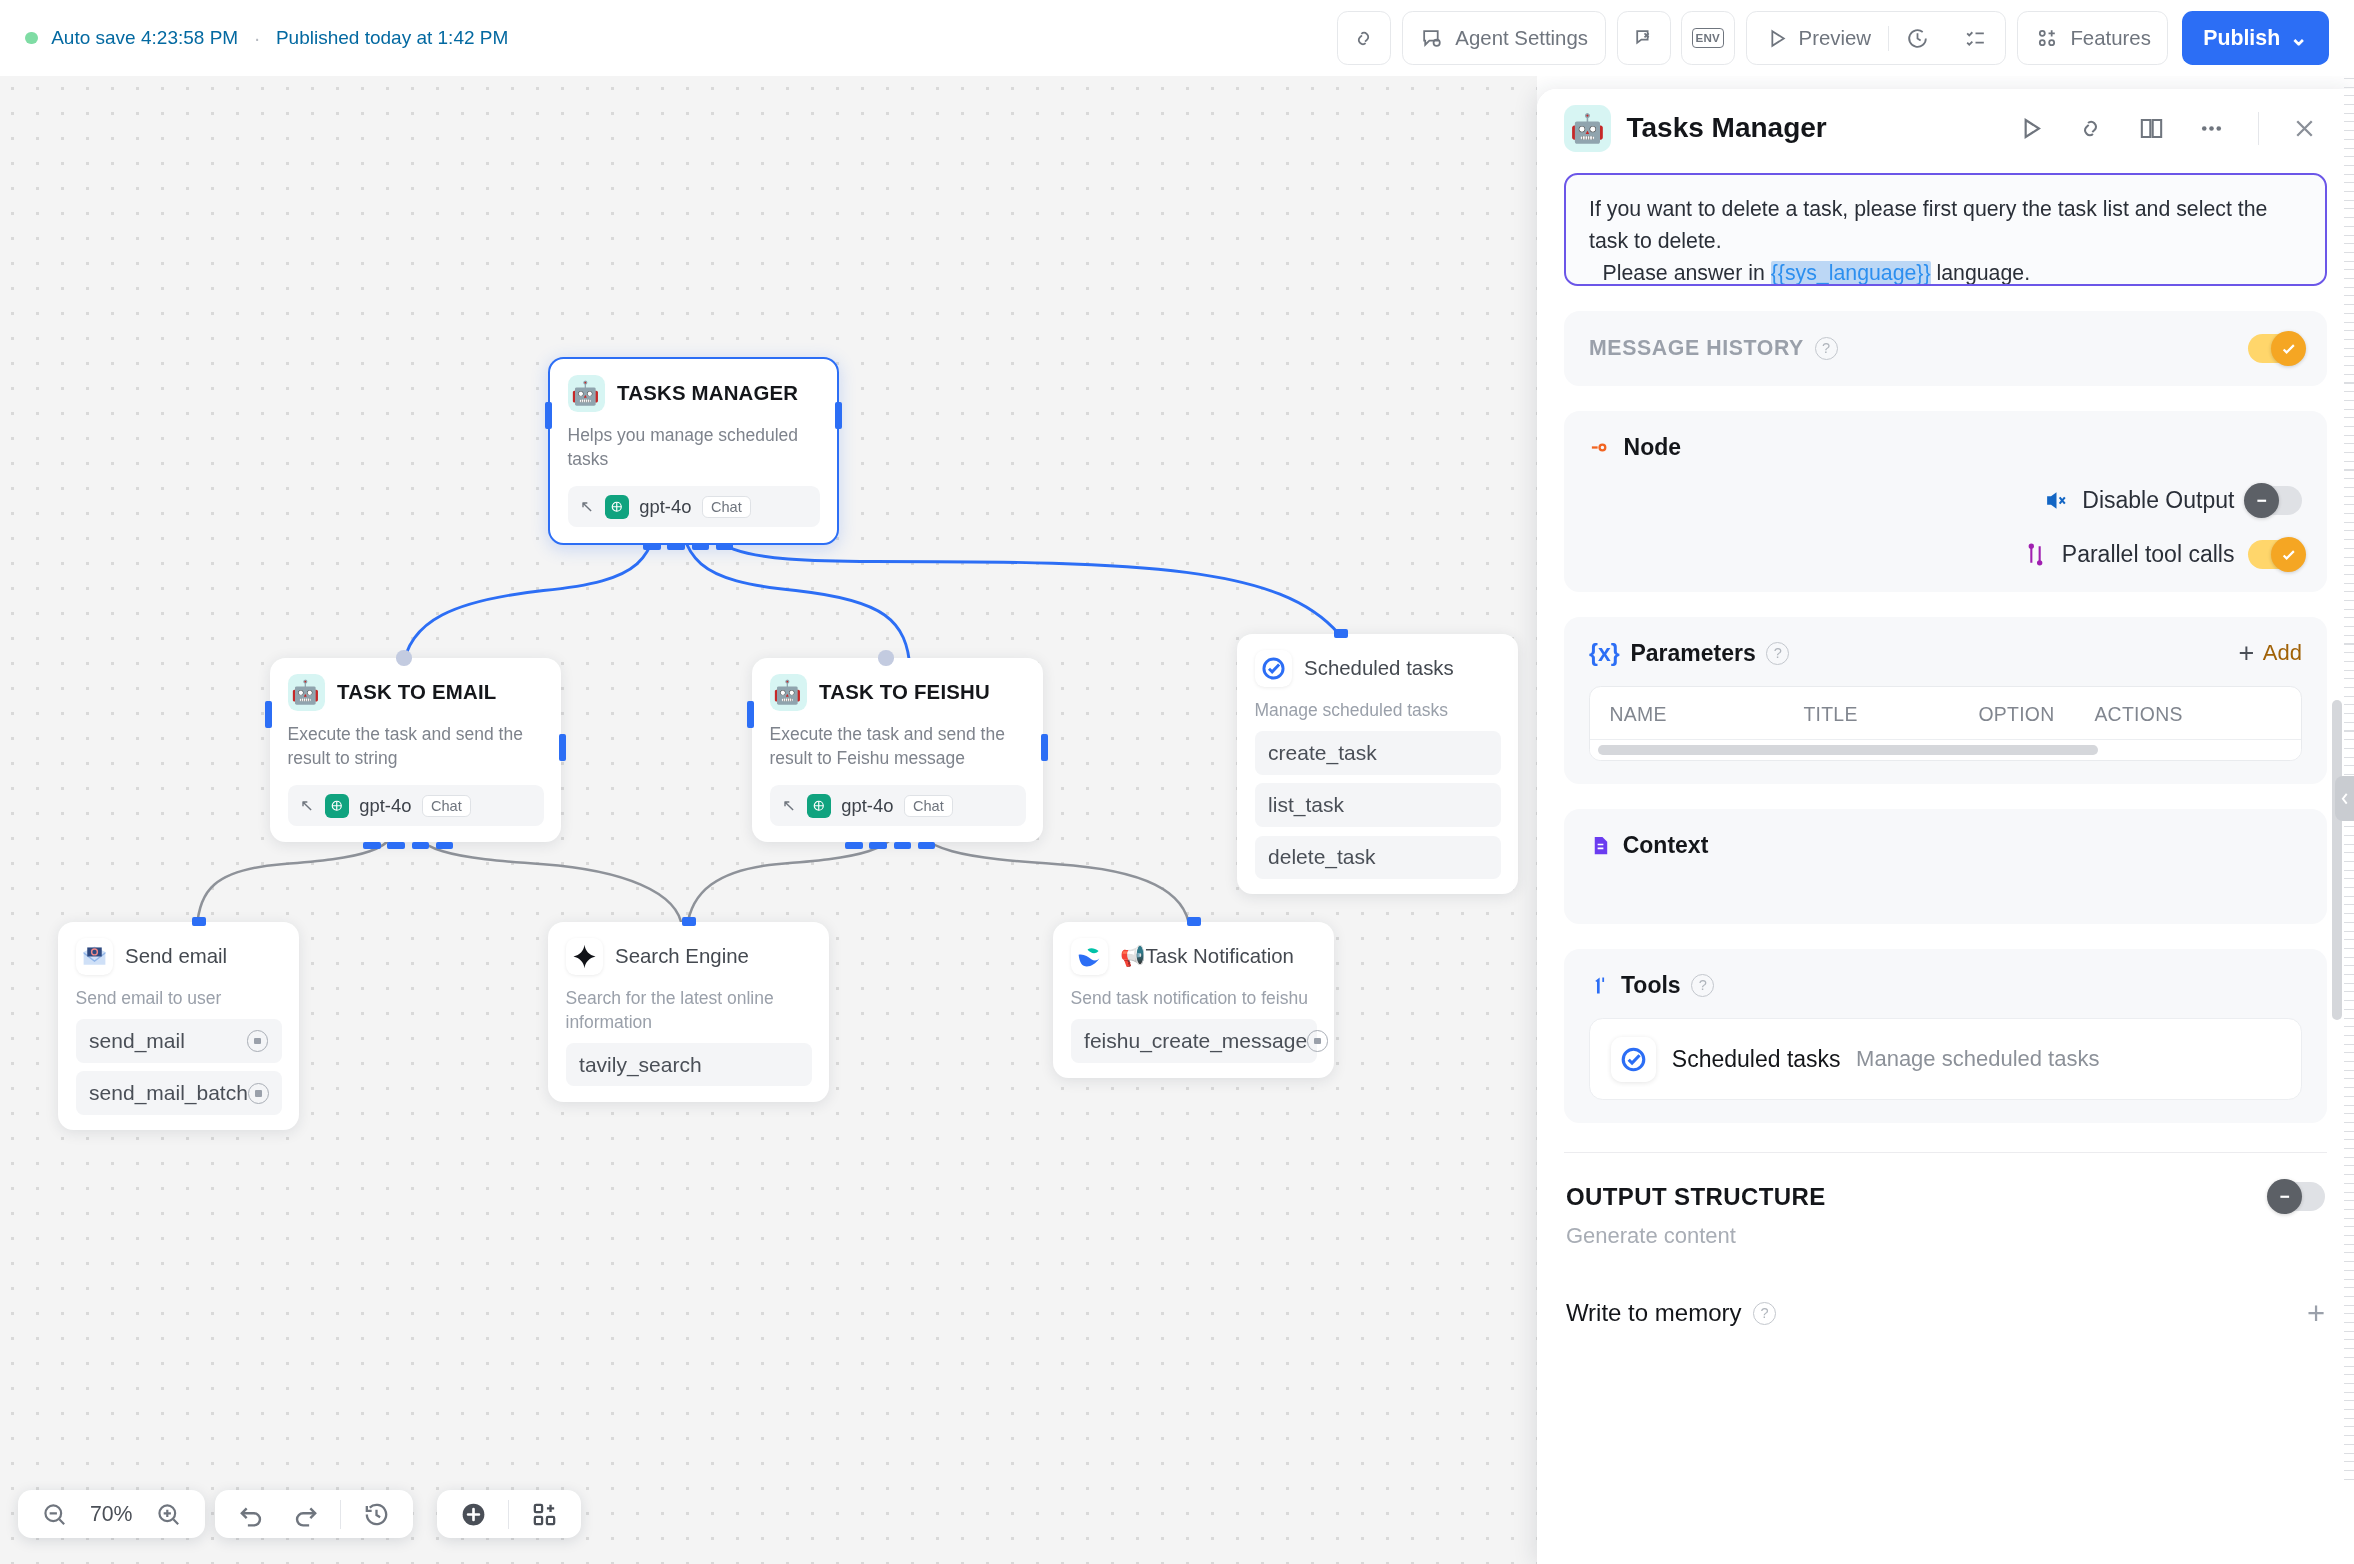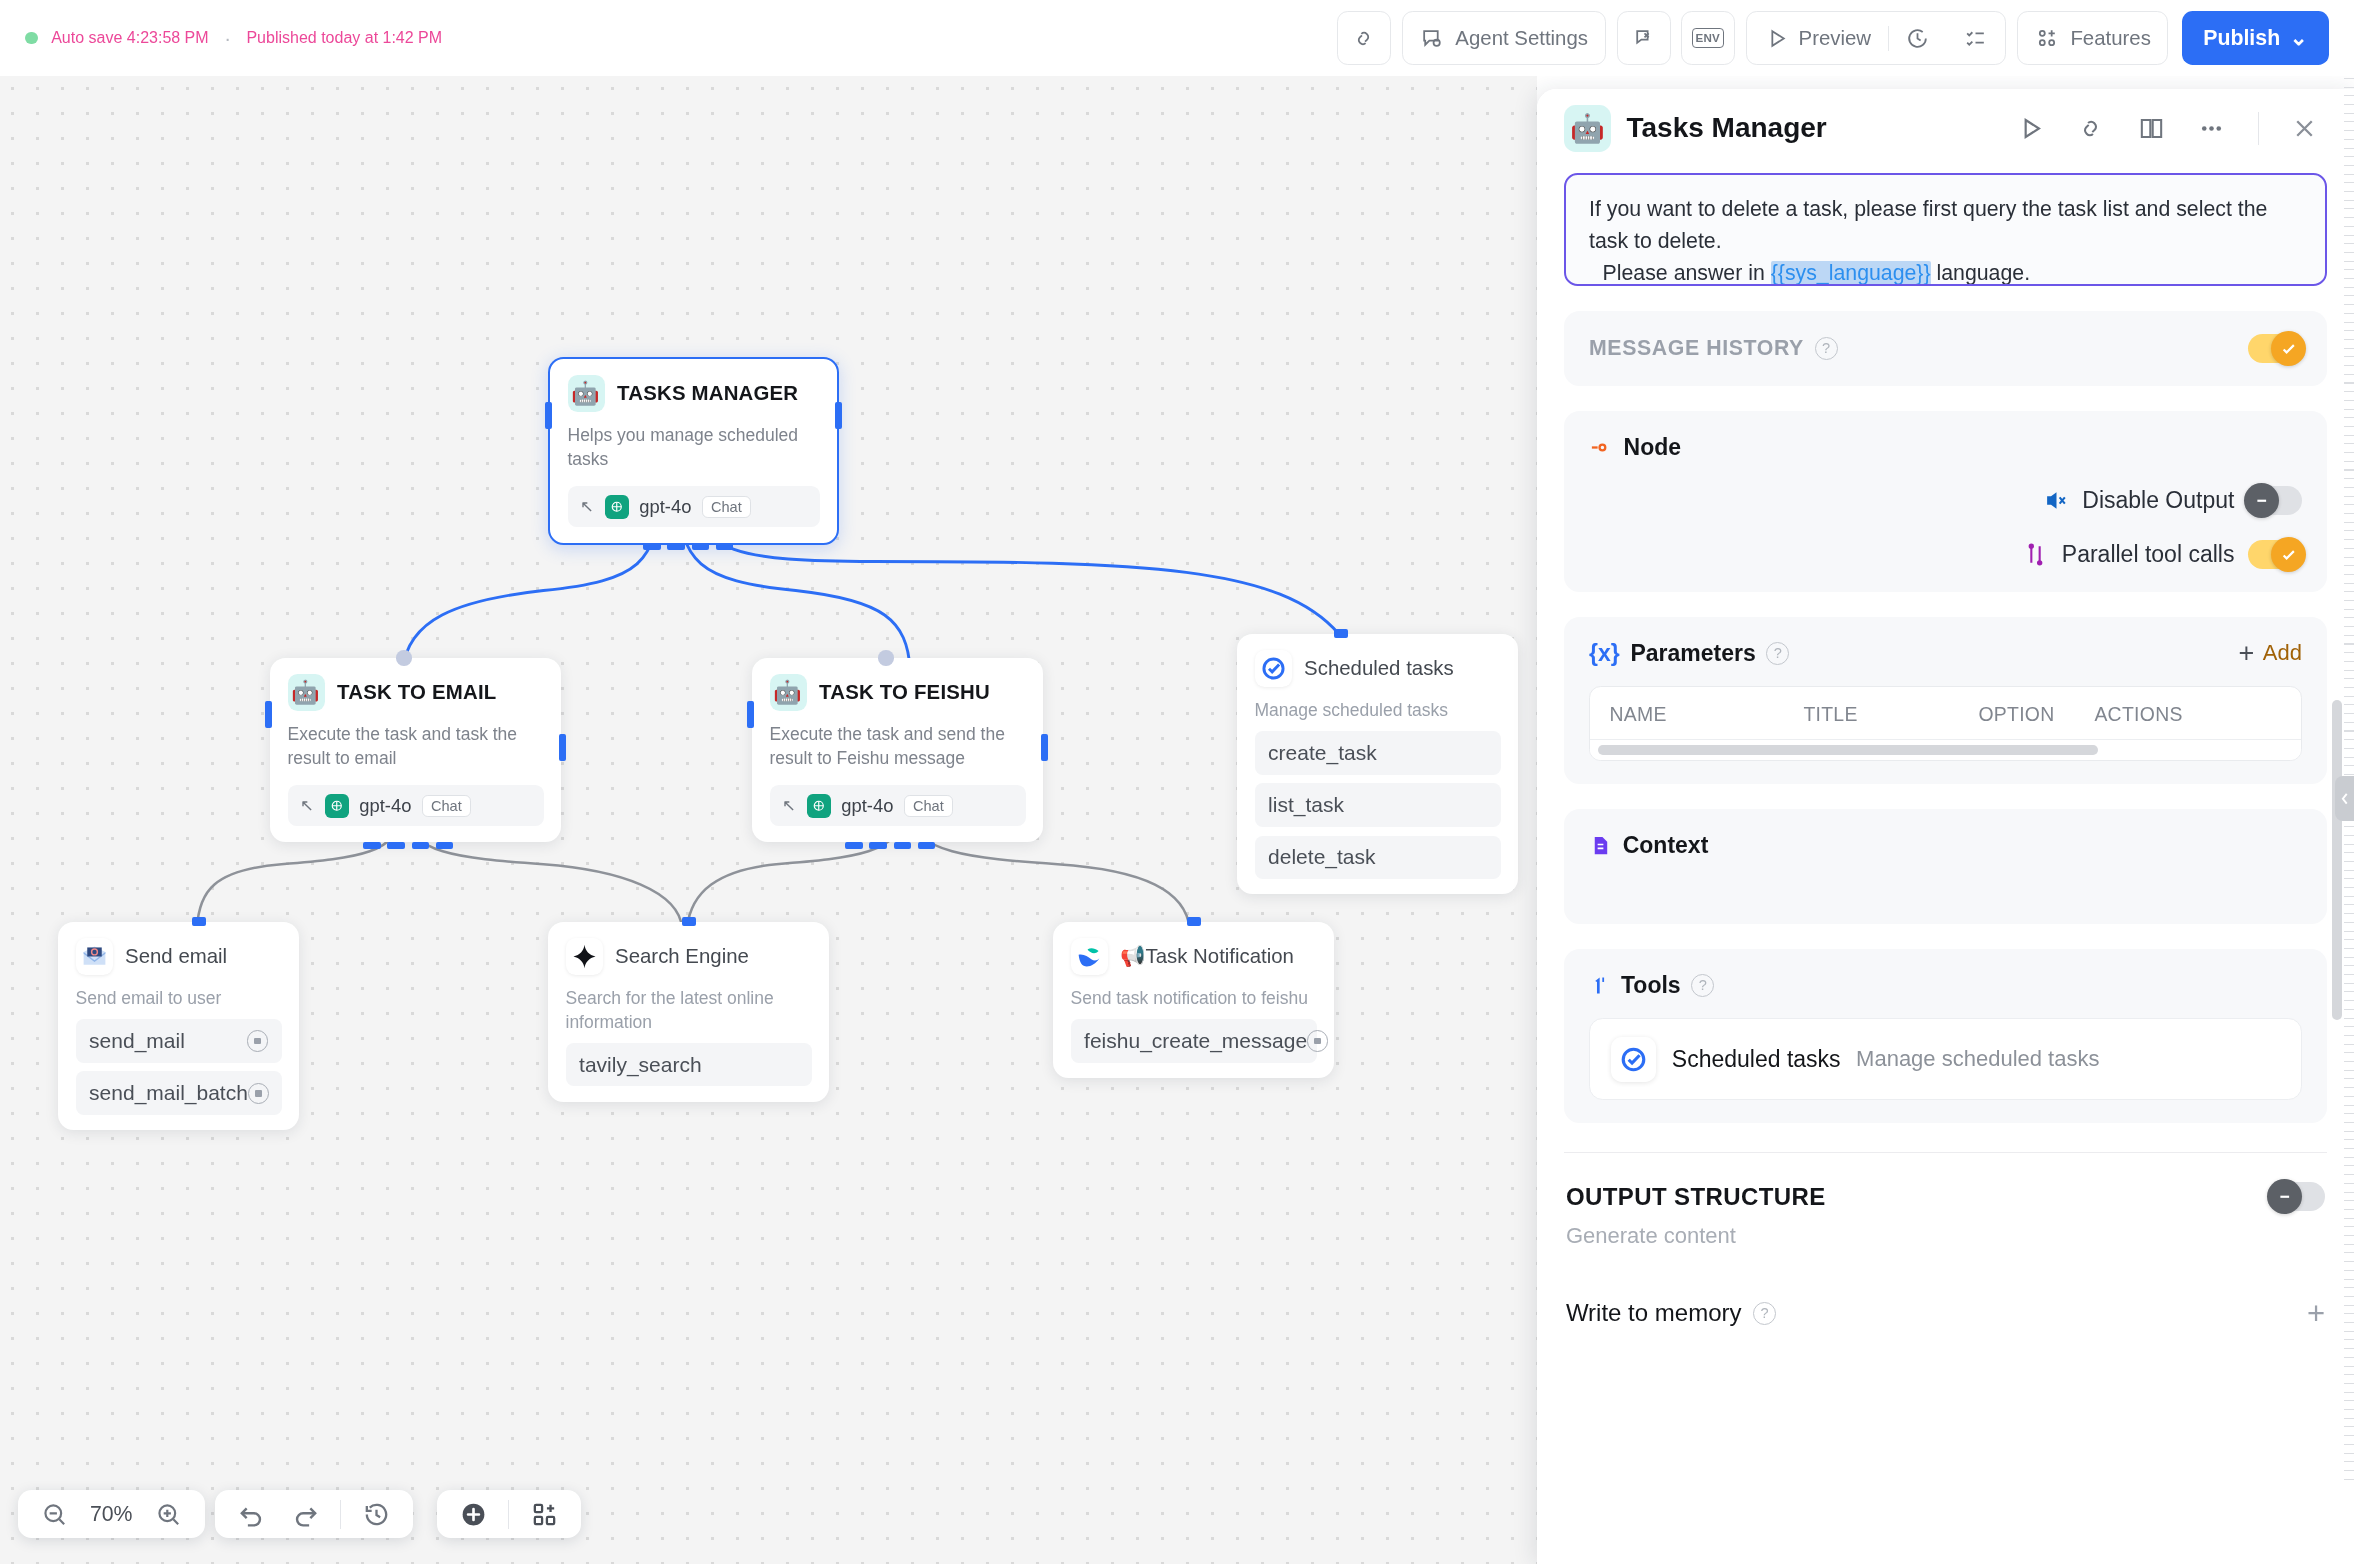--- a/index.html
+++ b/index.html
@@ -14,21 +14,21 @@
   
   .topbar {
     position: absolute; top: 0; left: 0; width: 2354px; height: 76px;
     background: #ffffff; display: flex; align-items: center;
     padding: 0 25px; z-index: 40;
   }
   .save-dot {
     width: 12.6px; height: 12.6px; border-radius: 50%;
     background: #7fdca4; margin-right: 13.6px; flex: none;
   }
-  .save-text { font-size: 16px; color: #ec4899; white-space: nowrap; }
+  .save-text { font-size: 19px; color: #0369a1; white-space: nowrap; }
   .save-sep { font-size: 20.4px; color: #b6bac1; margin: 0 15.5px; }
   .topbar-spacer { flex: 1; }
 
   .tb-btn {
     height: 54px; border: 1px solid #e6e8eb; border-radius: 10.7px;
     background: #ffffff; display: flex; align-items: center;
     gap: 10.7px; padding: 0 16.5px; color: #6f757e; font-size: 20.4px;
     white-space: nowrap; margin-left: 11.6px; cursor: pointer;
   }
   .tb-btn.icon-only { width: 54px; padding: 0; justify-content: center; }
@@ -399,21 +399,21 @@
     </div>
 
     <div class="node" style="left:270px; top:582px; width:291px;">
       <div class="port-circle" style="left:126px; top:-7.8px;"></div>
       <div class="port-left" style="top:43px;"></div>
       <div class="port-right" style="top:76px;"></div>
       <div class="node-head">
         <div class="node-emoji">🤖</div>
         <div class="node-title-agent">TASK TO EMAIL</div>
       </div>
-      <div class="node-desc">Execute the task and task the result to email</div>
+      <div class="node-desc">Execute the task and send the result to string</div>
       <div class="model-row">
         <span class="collapse-glyph">↖</span>
         <span class="oai-badge">
           <svg width="15.5" height="15.5" viewBox="0 0 24 24" fill="none" stroke="#fff" stroke-width="1.8">
             <circle cx="12" cy="12" r="7"></circle>
               <path d="M12 5v14M5 12h14"></path>
           </svg>
         </span>
         <span class="model-name">gpt-4o</span>
         <span class="chat-tag">Chat</span>

